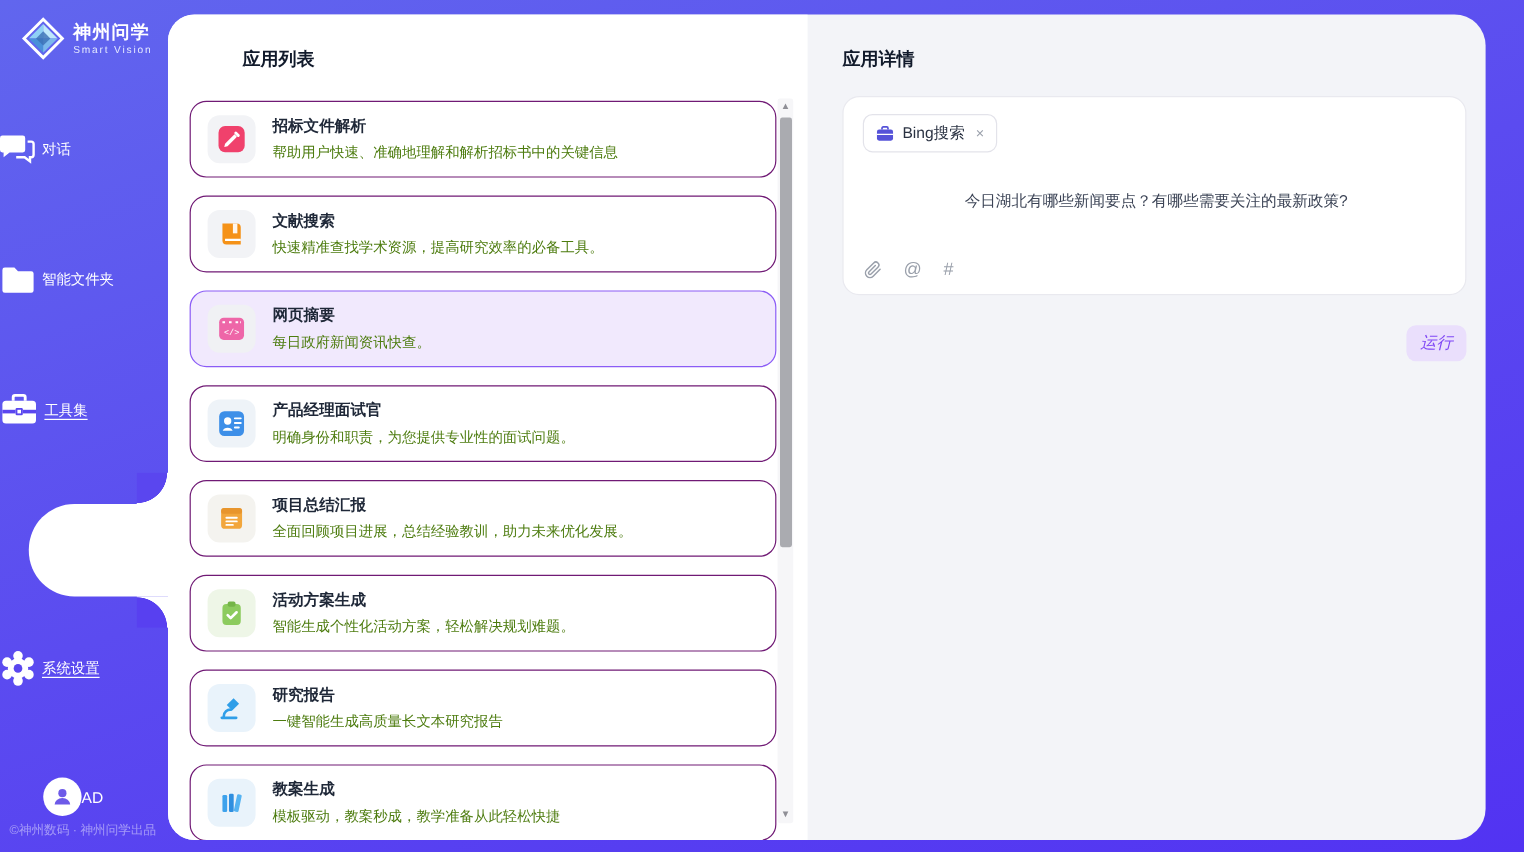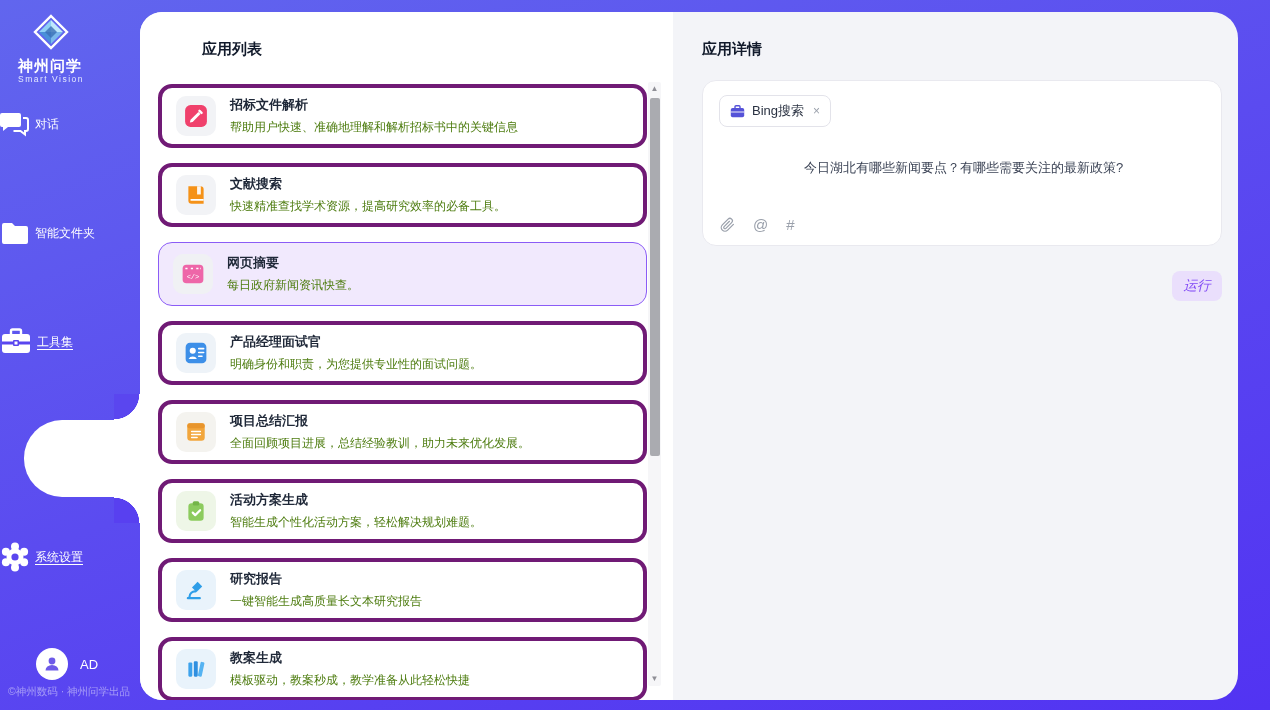--- a/index.html
+++ b/index.html
@@ -2,45 +2,45 @@
 <html><head>
 <meta charset="utf-8">
 <style>
   * { box-sizing: border-box; margin: 0; padding: 0; }
   html,body { width:1270px; height:714px; background:#fff; font-family:"Liberation Sans",sans-serif; }
   .window { position:absolute; left:0; top:0; width:1270px; height:710px;
     background:linear-gradient(160deg,#6166ee 0%,#5b4bf0 48%,#5233f2 100%); overflow:hidden; }
 
   
   .sidebar { position:absolute; left:0; top:0; width:140px; height:100%; }
-  .brand { position:absolute; left:18px; top:14px; display:flex; align-items:center; gap:7px;flex-direction:column; }
+  .brand { position:absolute; left:18px; top:14px; display:flex; align-items:center; gap:7px; }
   .brand-name { color:#fff; font-size:15px; font-weight:bold; letter-spacing:1px; line-height:17px; }
   .brand-sub { color:#e4e9ff; font-size:8.5px; letter-spacing:1.5px; }
   .nav-item { position:absolute; left:0; width:140px; display:flex; flex-direction:row; align-items:center; gap:5px; cursor:pointer; }
   .nav-item .lbl { color:#fff; font-size:12px; }
   .nav-item .lbl.u { text-decoration:underline; text-underline-offset:3px; }
   .bubble { position:absolute; left:24px; right:0; top:420px; height:77px; background:#fff; border-radius:38px 0 0 38px; }
   .bubble-curve-top { position:absolute; right:0; top:394px; width:26px; height:26px;
     background:radial-gradient(circle 26px at 0 0, #5a46ef 0 25px, #fff 25.5px); }
   .bubble-curve-bot { position:absolute; right:0; top:497px; width:26px; height:26px;
     background:radial-gradient(circle 26px at 0 100%, #5840f0 0 25px, #fff 25.5px); }
   .nav-active { top:432px; }
   .nav-active .lbl { color:#5b3fe0; }
-  .user-row { position:absolute; left:36px; top:648px; display:flex; align-items:center; gap:12px; }
+  .user-row { position:absolute; left:36px; top:648px; display:flex; align-items:center; }
   .avatar { width:32px; height:32px; border-radius:50%; background:#fff; display:flex; align-items:center; justify-content:center; }
   .user-name { color:#fff; font-size:13px; }
   .copyright { position:absolute; left:8px; top:685px; width:132px; color:rgba(255,255,255,0.45); font-size:10.5px; }
 
   
   .surface { position:absolute; left:140px; top:12px; right:32px; bottom:10px; background:#f3f4f8;
     border-radius:22px 26px 26px 22px; overflow:hidden; }
   .list-panel { position:absolute; left:0; top:0; width:533px; height:100%; background:#fff; }
   .panel-title { position:absolute; left:18px; top:28px; font-size:15px; font-weight:bold; color:#111a2b;margin-left:44px; }
   .cards { position:absolute; left:18px; top:72px; width:489px; }
-  .card { position:relative; height:64px; margin-bottom:15px; background:#fff; border:4px solid #701a75;
+  .card { position:relative; height:64px; margin-bottom:15px; background:#fff; border:1px solid #701a75;
     border-radius:14px; display:flex; align-items:center; padding:0 14px; gap:14px; cursor:pointer; }
   .card.active { background:#f1e9fd; border:1.5px solid #8b5cf6; }
   .ic { width:40px; height:40px; border-radius:10px; display:flex; align-items:center; justify-content:center; flex:0 0 40px; }
   .card .t { font-size:13px; font-weight:bold; color:#1f2838; margin-bottom:5px; }
   .card .d { font-size:12px; color:#4d7c0f; }
   .scrollbar { position:absolute; right:12px; top:70px; bottom:14px; width:13px; background:#f6f6f8; border-radius:2px; }
   .sb-arrow { position:absolute; left:0; width:13px; height:14px; color:#8f8f96; font-size:8px; text-align:center; line-height:14px; }
   .sb-thumb { position:absolute; left:1.5px; top:16px; width:10px; height:358px; background:#aaabb0; border-radius:2px; }
 
   

